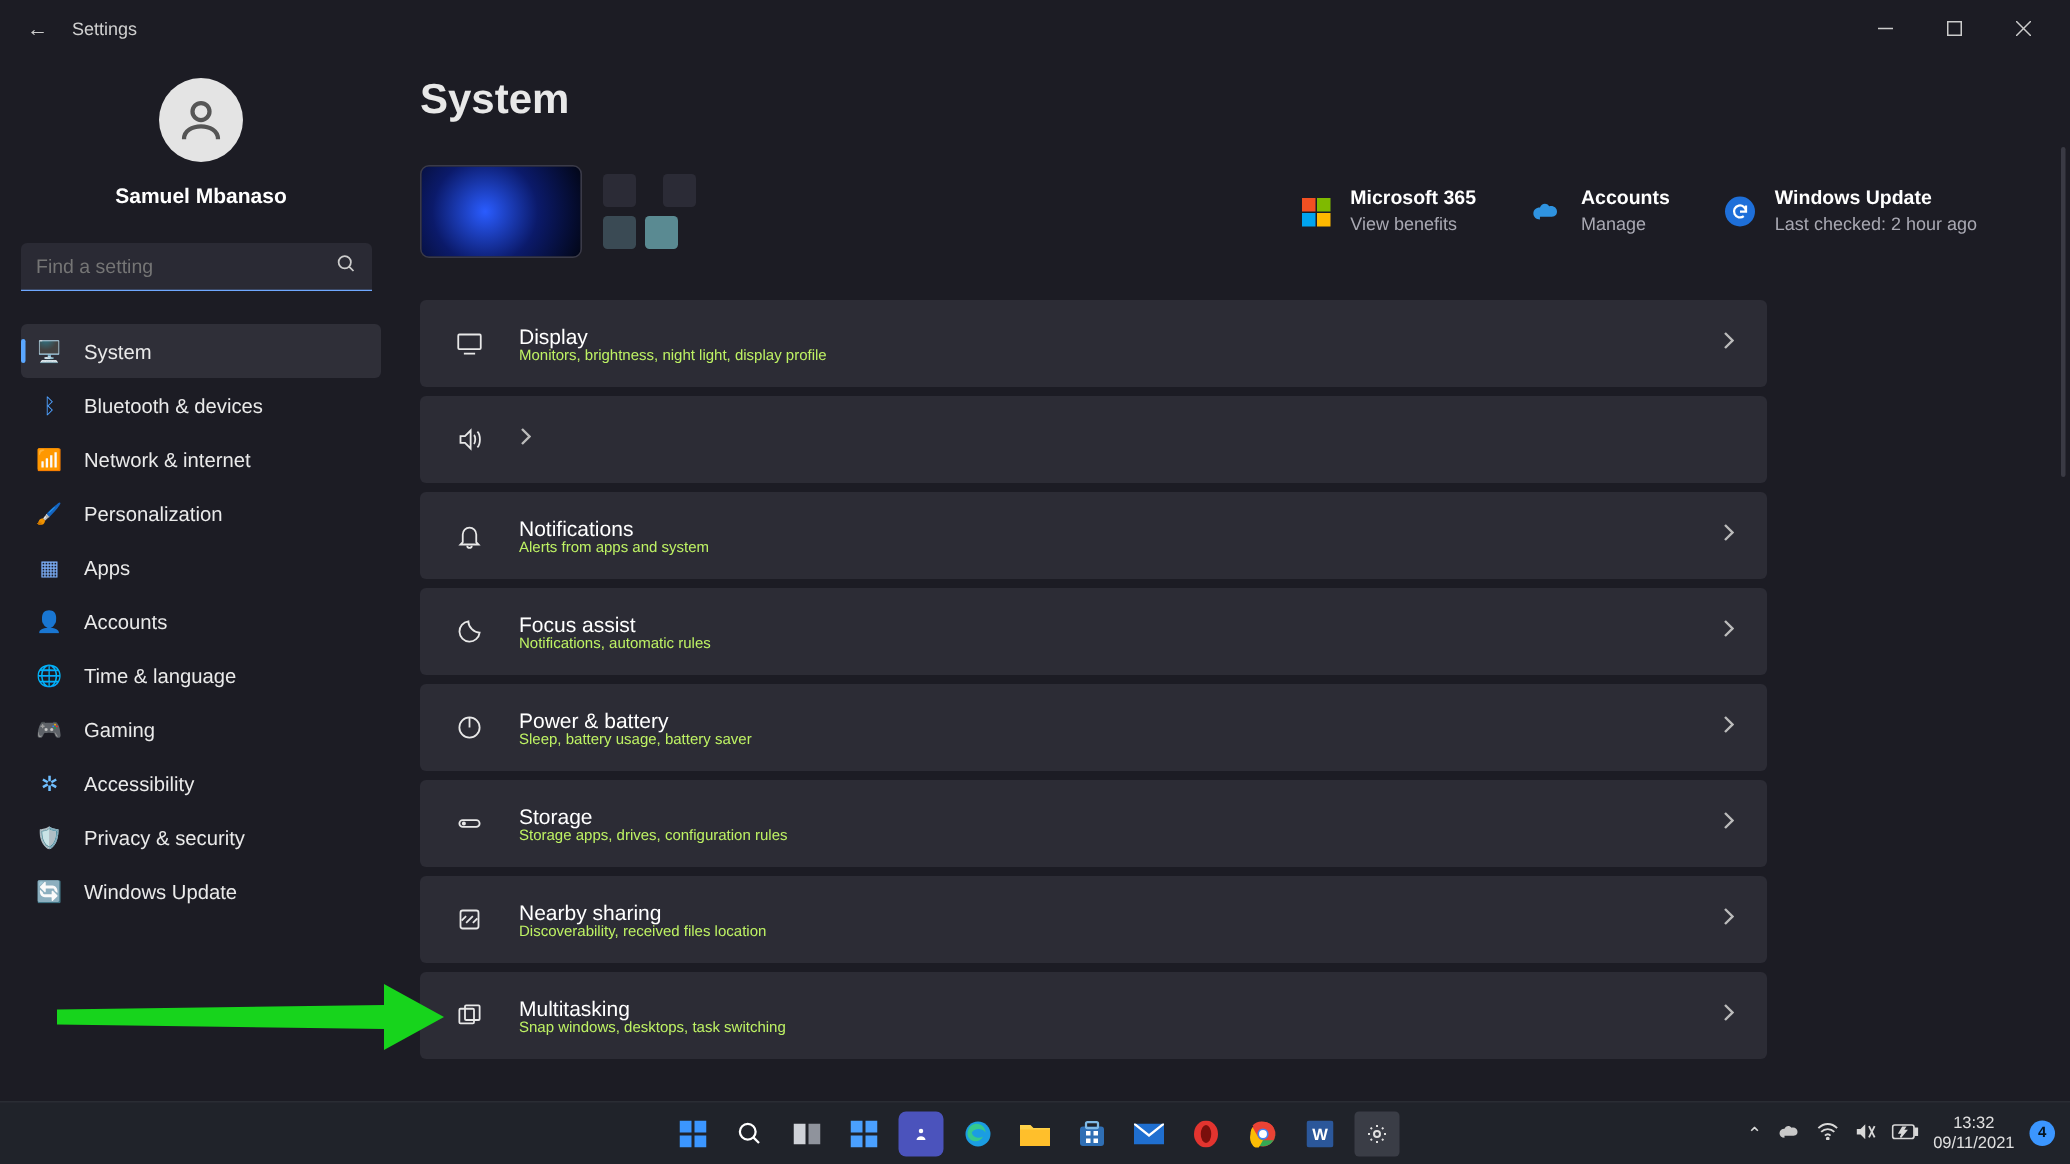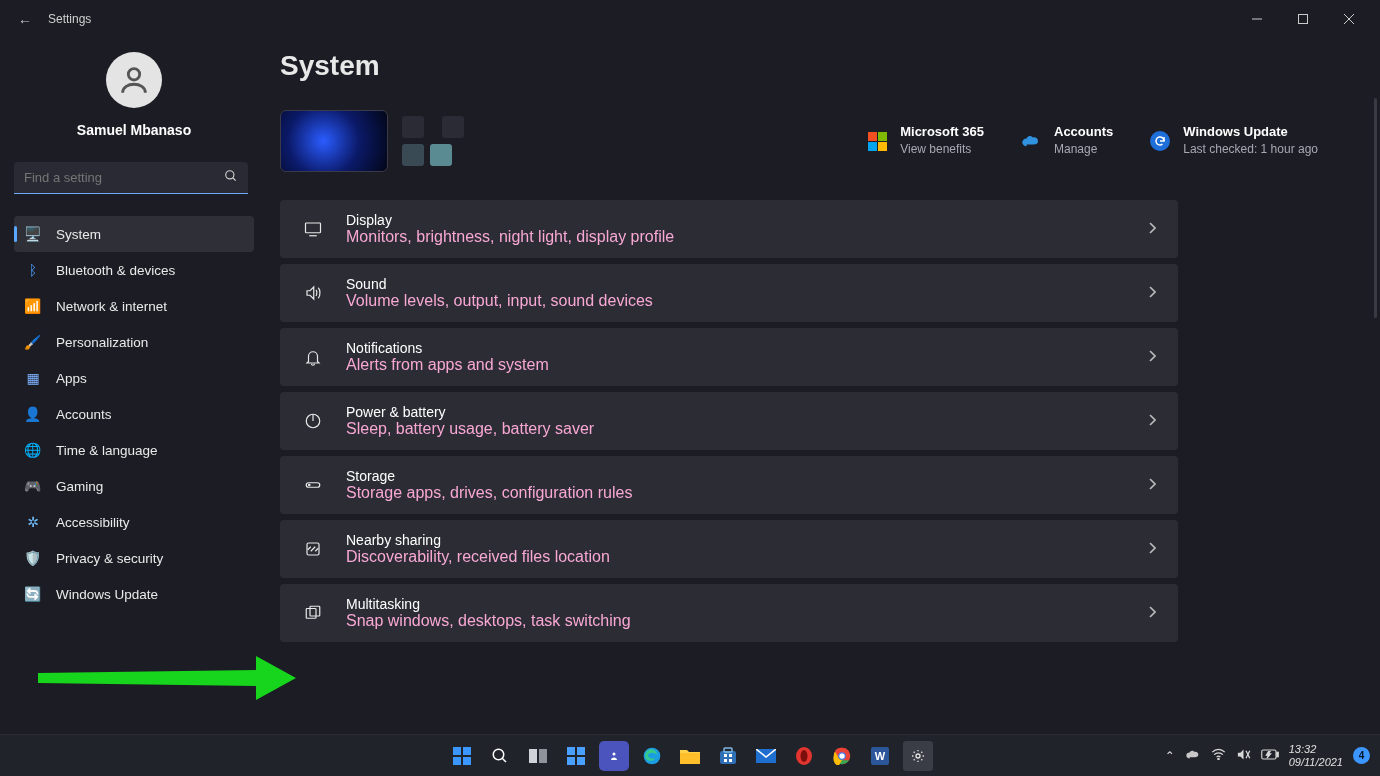--- a/index.html
+++ b/index.html
@@ -97,21 +97,21 @@
     background:#2c2c35; border-radius:4px;
     height:58px;
     display:flex; align-items:center; gap:22px;
     padding: 8px 22px;
     cursor:pointer;
   }
   .card .cicon { width:22px; color:#e8e8e8; display:flex; align-items:center; justify-content:center;}
   .card .cicon svg { width:18px; height:18px; }
   .card .ct { flex:1;}
   .card .ct .ctitle { font-size:14px; color:#fff;}
-  .card .ct .csub { font-size:16px; color:#f9a8d4;}
+  .card .ct .csub { font-size:10px; color:#bef264;}
   .card .chev { color:#bbb;}
 
   
   .arrow {
     position:absolute; left:38px; top:648px; pointer-events:none;
     width:258px;
   }
 
   
   .taskbar {
@@ -122,21 +122,21 @@
   .task-icons { display:flex; gap:8px; align-items:center;}
   .ticon {
     width:30px; height:30px; border-radius:4px;
     display:flex; align-items:center; justify-content:center;
     font-size:15px; color:#fff;
   }
   .tray {
     position:absolute; right:10px; display:flex; align-items:center; gap:10px;
     font-size:11px; color:#e0e0e0;
   }
-  .tray .clock { text-align:left; line-height:1.1;font-style:italic; }
+  .tray .clock { text-align:center; line-height:1.1; }
   .badge-circ {
     width:17px;height:17px;border-radius:50%;background:#3b96ff;color:#061522;
     display:flex;align-items:center;justify-content:center;font-size:10px;font-weight:600;
   }
   .tray .ti { font-size:12px; color:#d8d8d8;}
 
   
   .vscroll {
     position:absolute; right:3px; top:60px; width:3px; height:220px;
     background:#3a3a44; border-radius:2px;
@@ -295,21 +295,21 @@
           <div class="sli">
             <div class="sync-circ">
               <svg width="12" height="12" viewBox="0 0 24 24" fill="none" stroke="#fff" stroke-width="3">
                   <path d="M20 12a8 8 0 10-3 6.2"></path>
                   <path d="M20 4v8h-8"></path>
                 </svg>
             </div>
           </div>
           <div class="st">
             <b>Windows Update</b><br>
-            <span>Last checked: 1 hour ago</span>
+            <span>Last checked: 2 hour ago</span>
           </div>
         </div>
       </div>
     </div>
 
     <div class="cards" id="cards">
         <div class="card">
     <div class="cicon">
             <svg viewBox="0 0 24 24" fill="none" stroke="#e8e8e8" stroke-width="1.6">
               <rect x="2" y="4" width="20" height="13" rx="1"></rect>
@@ -326,40 +326,52 @@
             </svg>
     </div>
         </div>
         <div class="card">
     <div class="cicon">
             <svg viewBox="0 0 24 24" fill="none" stroke="#e8e8e8" stroke-width="1.6">
               <path d="M4 9h4l5-5v16l-5-5H4z" fill="none"></path>
               <path d="M16 8c1.5 1.5 1.5 6 0 8M19 5c3 3 3 11 0 14"></path>
             </svg>
           </div>
-    <div class="ct">
-      <div class="ctitle">Sound</div>
-      <div class="csub">Volume levels, output, input, sound devices</div>
-    </div>
     <div class="chev">
       <svg width="8" height="12" viewBox="0 0 8 12" fill="none" stroke="#bbb" stroke-width="1.6">
               <path d="M2 1l5 5-5 5"></path>
             </svg>
     </div>
         </div>
         <div class="card">
     <div class="cicon">
             <svg viewBox="0 0 24 24" fill="none" stroke="#e8e8e8" stroke-width="1.6">
               <path d="M6 18V11a6 6 0 1112 0v7l2 2H4l2-2z"></path>
               <path d="M10 21a2 2 0 004 0"></path>
             </svg>
           </div>
     <div class="ct">
       <div class="ctitle">Notifications</div>
       <div class="csub">Alerts from apps and system</div>
+    </div>
+    <div class="chev">
+      <svg width="8" height="12" viewBox="0 0 8 12" fill="none" stroke="#bbb" stroke-width="1.6">
+              <path d="M2 1l5 5-5 5"></path>
+            </svg>
+    </div>
+        </div>
+        <div class="card">
+    <div class="cicon">
+            <svg viewBox="0 0 24 24" fill="none" stroke="#e8e8e8" stroke-width="1.6">
+              <path d="M21 13A9 9 0 1111 3c0 5 5 10 10 10z"></path>
+            </svg>
+          </div>
+    <div class="ct">
+      <div class="ctitle">Focus assist</div>
+      <div class="csub">Notifications, automatic rules</div>
     </div>
     <div class="chev">
       <svg width="8" height="12" viewBox="0 0 8 12" fill="none" stroke="#bbb" stroke-width="1.6">
               <path d="M2 1l5 5-5 5"></path>
             </svg>
     </div>
         </div>
         <div class="card">
     <div class="cicon">
             <svg viewBox="0 0 24 24" fill="none" stroke="#e8e8e8" stroke-width="1.6">

